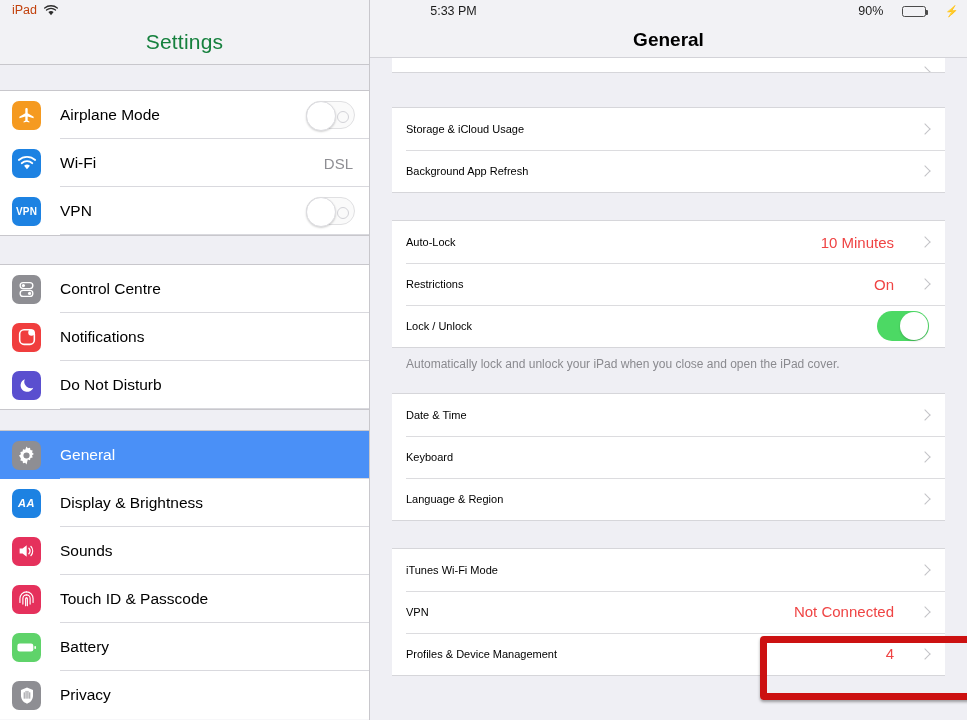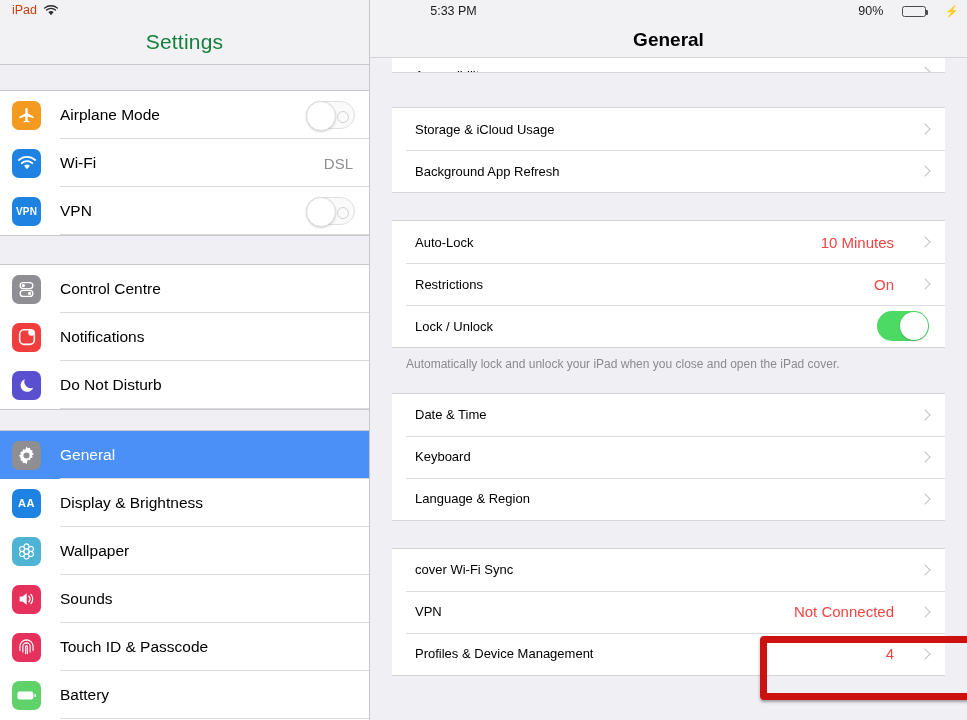--- a/index.html
+++ b/index.html
@@ -182,22 +182,22 @@
     padding:0 16px 0 14px;
     position:relative;
     background:#fff;
   }
   .dt-row + .dt-row::before {
     content:"";
     position:absolute; left:14px; right:0; top:0;
     height:1px; background:#dcdcdf;
   }
   .dt-label {
-    font-size:13px; color:#000;
-    flex:1; white-space:nowrap;margin-left:9px;
+    font-size:11px; color:#000;
+    flex:1; white-space:nowrap;
   }
   .dt-val {
     font-size:15px; color:#ef4444;
     margin-right:27px;
   }
   .chev {
     width:8px; height:8px;
     border-right:1.6px solid #c3c3c7;
     border-top:1.6px solid #c3c3c7;
     transform:rotate(45deg);
@@ -344,41 +344,24 @@
           <div class="sb-icon" style="background: rgb(142, 142, 147);">
             <svg width="21" height="21" viewBox="0 0 24 24">
               <path fill="#fff" d="M12 1.6l1.5 2.1 2.5-.6.5 2.5 2.5.6-.6 2.5 2.1 1.5-2.1 1.5.6 2.5-2.5.6-.5 2.5-2.5-.6L12 22.4l-1.5-2.1-2.5.6-.5-2.5-2.5-.6.6-2.5L3.5 12l2.1-1.5-.6-2.5 2.5-.6.5-2.5 2.5.6z"></path>
               <circle cx="12" cy="12" r="3.5" fill="#8e8e93"></circle>
             </svg>
           </div>
           <div class="sb-label">General</div>
           <div class="row-line"></div>
         </div>
         <div class="sb-row">
-          <div class="sb-icon" style="background: rgb(29, 130, 226);">
+          <div class="sb-icon" style="background: rgb(29, 130, 226); font-style: italic;">
             <span style="font-size:11px;font-weight:bold;letter-spacing:.5px;">AA</span>
           </div>
           <div class="sb-label">Display &amp; Brightness</div>
-          <div class="row-line"></div>
-        </div>
-        <div class="sb-row">
-          <div class="sb-icon" style="background: rgb(79, 179, 212);">
-            <svg width="21" height="21" viewBox="0 0 24 24">
-              <g fill="none" stroke="#fff" stroke-width="1.2">
-                <circle cx="12" cy="12" r="3.1"></circle>
-                <circle cx="12" cy="6.2" r="2.9"></circle>
-                <circle cx="12" cy="17.8" r="2.9"></circle>
-                <circle cx="7" cy="9.1" r="2.9"></circle>
-                <circle cx="17" cy="9.1" r="2.9"></circle>
-                <circle cx="7" cy="14.9" r="2.9"></circle>
-                <circle cx="17" cy="14.9" r="2.9"></circle>
-              </g>
-            </svg>
-          </div>
-          <div class="sb-label">Wallpaper</div>
           <div class="row-line"></div>
         </div>
         <div class="sb-row">
           <div class="sb-icon" style="background: rgb(229, 49, 92);">
             <svg width="20" height="18" viewBox="0 0 24 22">
               <path fill="#fff" d="M3 8h3.6L11.6 4v14L6.6 14H3z"></path>
               <path d="M14.3 7.6a5.2 5.2 0 0 1 0 6.8M16.8 5.4a8.6 8.6 0 0 1 0 11.2" stroke="#fff" stroke-width="1.6" fill="none" stroke-linecap="round"></path>
             </svg>
           </div>
           <div class="sb-label">Sounds</div>
@@ -487,21 +470,21 @@
               <div class="chev"></div>
             </div>
             <div class="dt-row">
               <div class="dt-label">Language &amp; Region</div>
               <div class="chev"></div>
             </div>
           </div>
           <div class="gap-md"></div>
           <div class="group">
             <div class="dt-row">
-              <div class="dt-label">cover Wi-Fi Sync</div>
+              <div class="dt-label">iTunes Wi-Fi Mode</div>
               <div class="chev"></div>
             </div>
             <div class="dt-row">
               <div class="dt-label">VPN</div>
               <div class="dt-val">Not Connected</div>
               <div class="chev"></div>
             </div>
             <div class="dt-row">
               <div class="dt-label">Profiles &amp; Device Management</div>
               <div class="dt-val">4</div>

